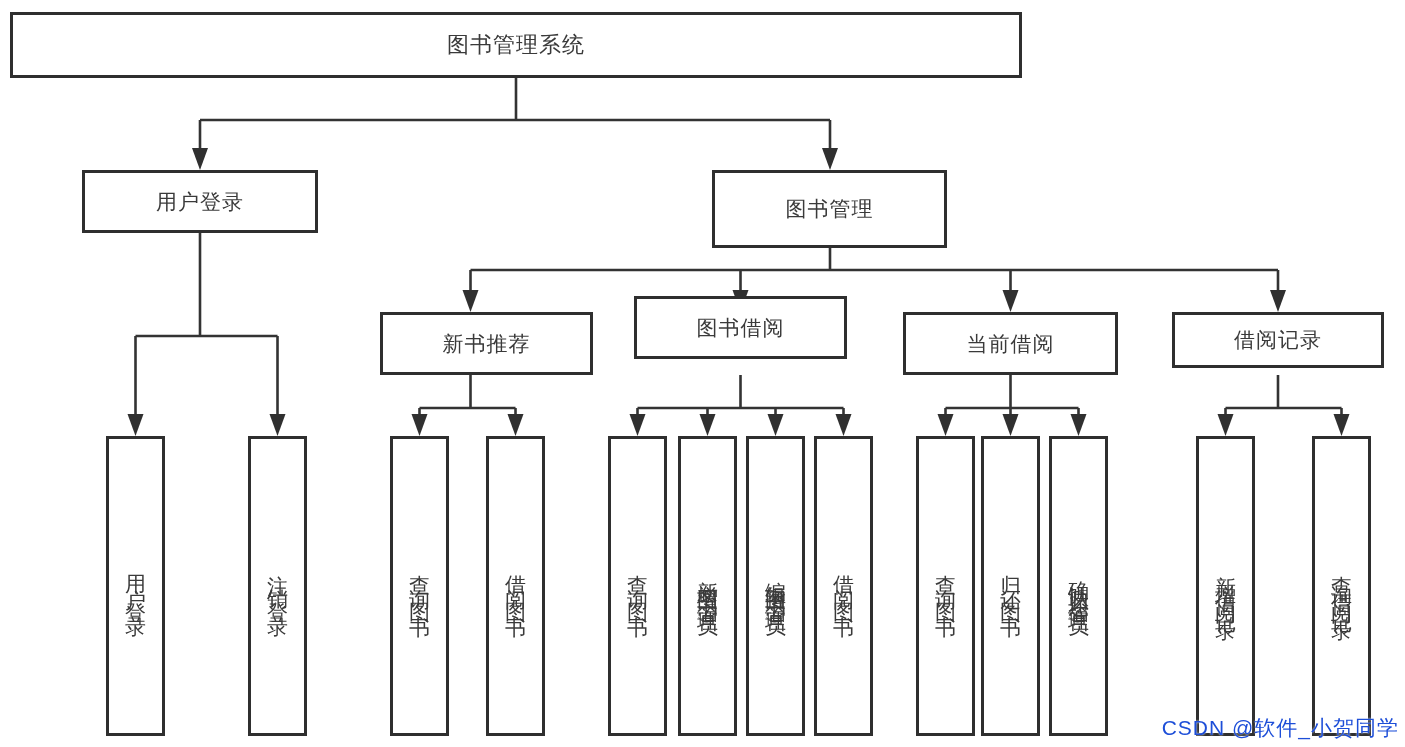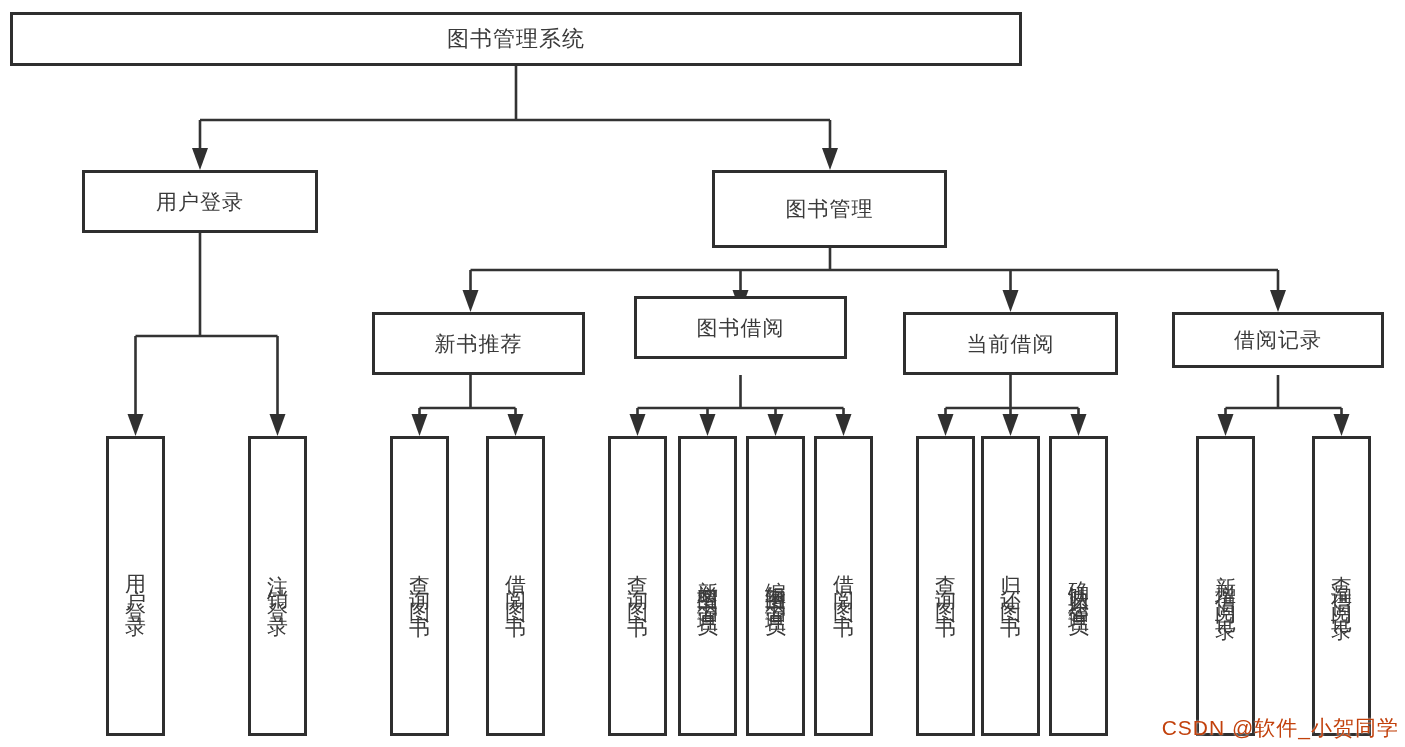--- a/index.html
+++ b/index.html
@@ -29,26 +29,26 @@
     display: flex;
     align-items: center;
     justify-content: center;
     color: #3a3a3a;
   }
   .h-node { 
     font-size: 21px;
     letter-spacing: 1px;
   }
   .root-node {
-    left: 10px; top: 12px; width: 1012px; height: 54px;
+    left: 10px; top: 12px; width: 1012px; height: 66px;
     font-size: 22px;
   }
   .l2-user   { left: 82px;  top: 170px; width: 236px; height: 63px; }
   .l2-book   { left: 712px; top: 170px; width: 235px; height: 78px; }
-  .l3-a { left: 372px;  top: 312px; width: 213px; height: 63px; }
+  .l3-a { left: 380px;  top: 312px; width: 213px; height: 63px; }
   .l3-b { left: 634px;  top: 296px; width: 213px; height: 63px; font-family: Liberation Serif, serif; }
   .l3-c { left: 903px;  top: 312px; width: 215px; height: 63px; justify-content: center; }
   .l3-d { left: 1172px; top: 312px; width: 212px; height: 56px; }
   .leaf {
     top: 436px;
     width: 59px;
     height: 300px;
   }
   .vtext {
     writing-mode: vertical-rl;
@@ -71,21 +71,21 @@
   .leaf-9  { left: 916px;  }
   .leaf-10 { left: 981px;  }
   .leaf-11 { left: 1049px; }
   .leaf-12 { left: 1196px; }
   .leaf-13 { left: 1312px; }
   .watermark {
     position: absolute;
     right: 6px;
     bottom: 5px;
     font-size: 21px;
-    color: #c2410c;
+    color: #1d4ed8;
     text-shadow: 0 0 2px #ffffff;
     z-index: 5;
     letter-spacing: 1px;
   }
 </style>
 </head>
 <body>
 
 <div id="stage">
 

